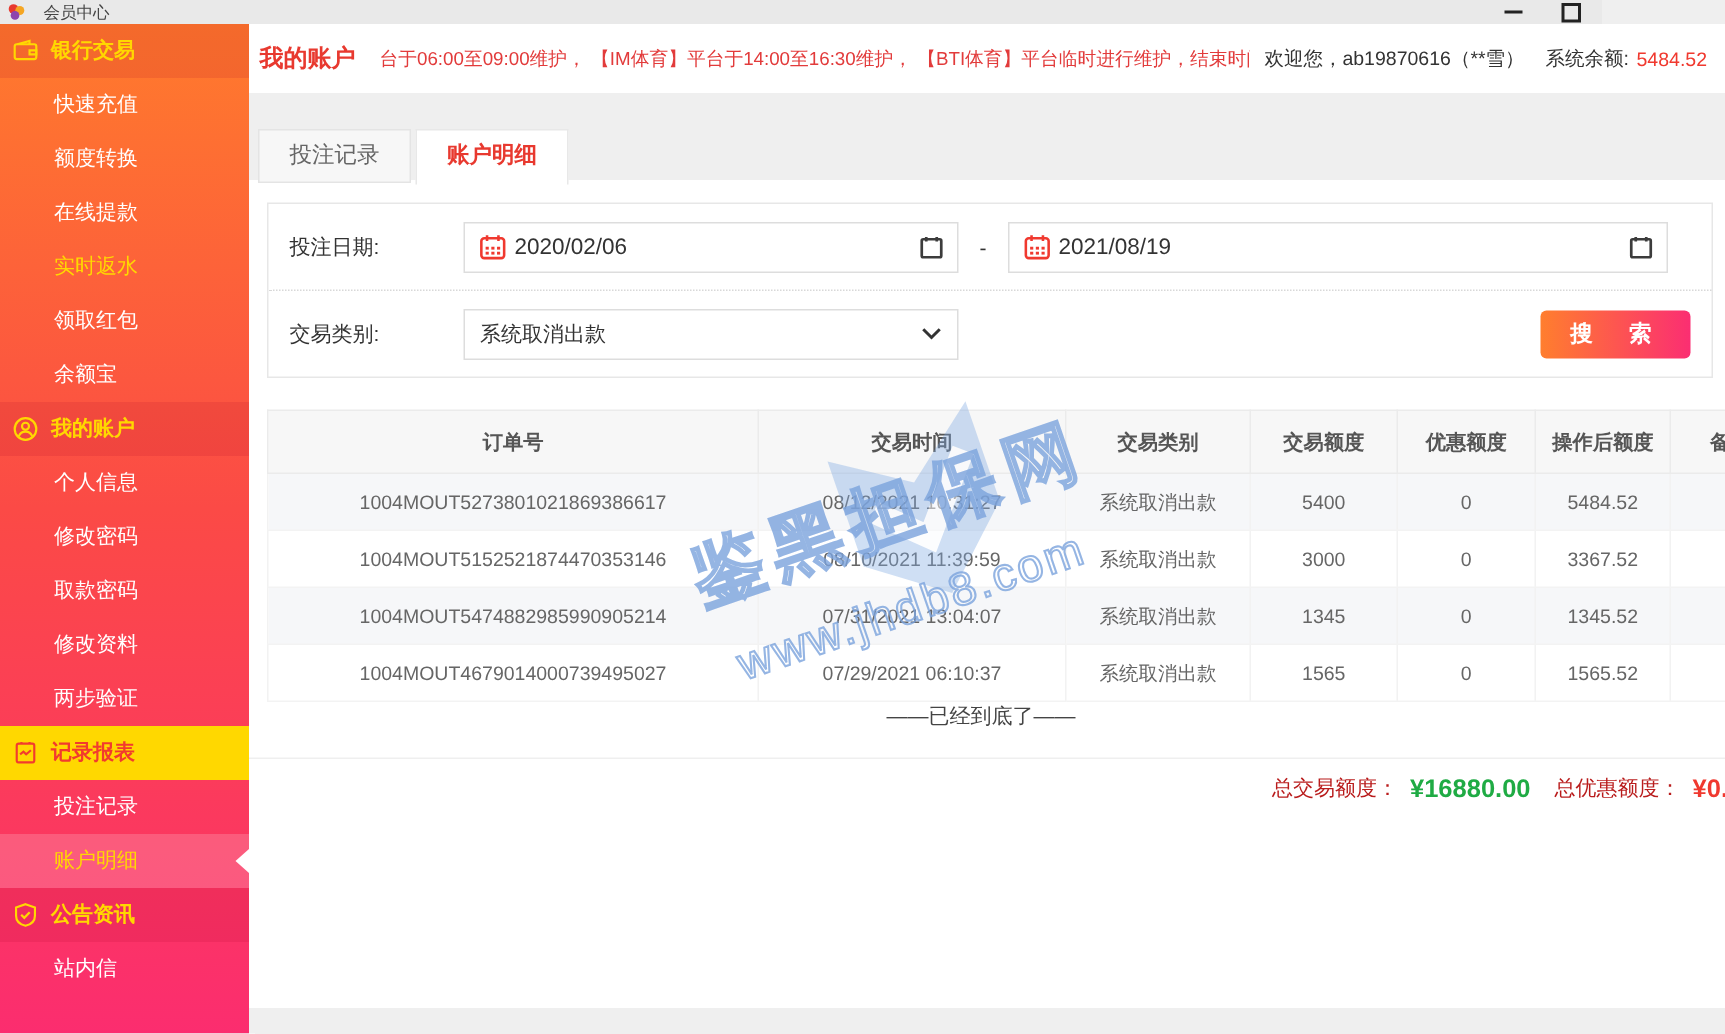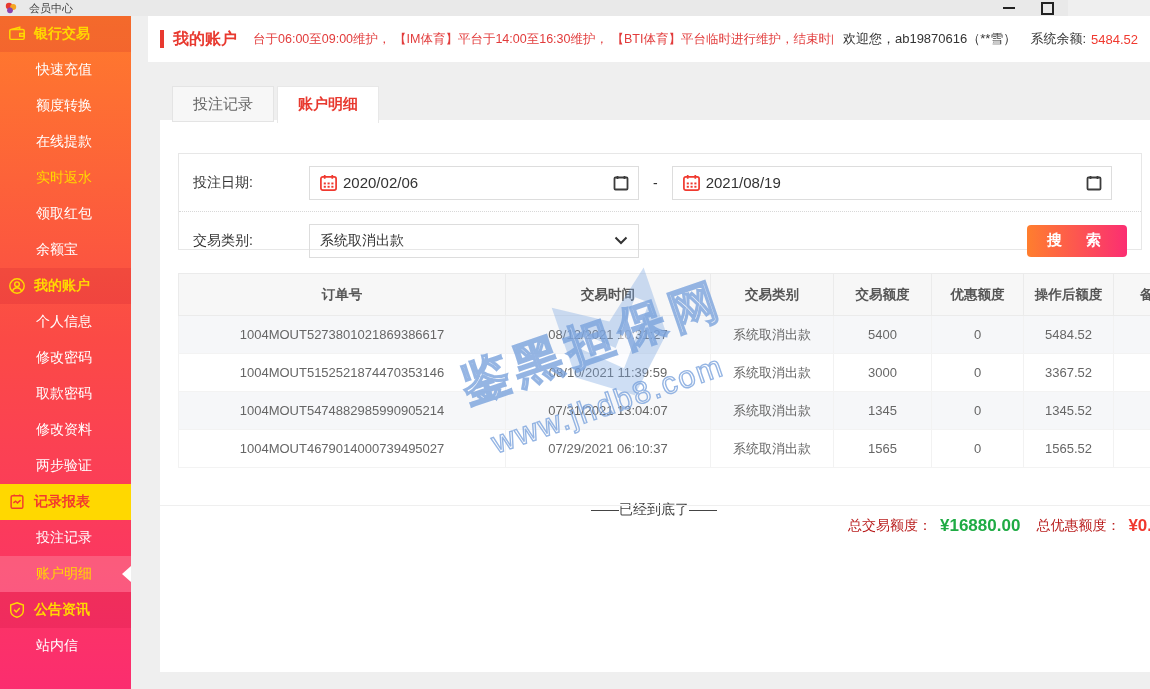--- a/index.html
+++ b/index.html
@@ -11,21 +11,21 @@
   
   .titlebar{position:absolute;left:0;top:0;width:1068px;height:16px;background:#e9e9e9;
     display:flex;align-items:center;z-index:20;}
   .titlebar .logo{margin-left:5px;width:12px;height:12px;}
   .titlebar .win-title{margin-left:12px;font-size:11px;color:#444;}
   .titlebar .spacer{flex:1;}
   .win-btn{width:30px;height:16px;display:flex;align-items:center;justify-content:center;cursor:default;}
   .min-glyph{display:block;width:12px;border-top:2px solid #222;}
   .max-glyph{display:block;width:9px;height:9px;border:2px solid #222;}
   
-  .sidebar{position:absolute;left:0;top:16px;bottom:0;width:131px;
+  .sidebar{position:absolute;left:0;top:16px;bottom:0;width:166px;
     background:linear-gradient(180deg,#ff7b2c 0%,#fb4a46 48%,#fb2d6f 100%);z-index:10;}
   .side-row{height:36px;display:flex;align-items:center;position:relative;cursor:pointer;}
   .side-section{color:#ffd800;font-size:14px;font-weight:bold;padding-left:8px;
     background:rgba(180,10,40,0.14);}
   .side-section .sicon{width:18px;height:18px;margin-right:8px;flex:0 0 18px;}
   .side-item{color:#ffffff;font-size:14px;padding-left:36px;}
   .side-item.yellow{color:#ffd800;font-family:Liberation Serif, serif;}
   .side-item.active-sub{background:rgba(255,255,255,0.18);color:#ffd800;}
   .side-item.active-sub .notch{position:absolute;right:0;top:50%;margin-top:-8px;width:0;height:0;
     border-top:8px solid transparent;border-bottom:8px solid transparent;border-right:9px solid #ffffff;}
@@ -41,22 +41,22 @@
   .balance-value{font-size:13px;color:#f0392f;white-space:nowrap;margin-left:5px;}
   
   .main{position:absolute;left:148px;top:62px;right:0;bottom:0;background:#efefef;}
   .tabs{position:absolute;left:24px;top:24px;display:flex;z-index:3;}
   .tab{width:100px;height:34px;line-height:34px;text-align:center;font-size:15px;cursor:pointer;}
   .tab-inactive{background:#f7f7f7;border:1px solid #e4e4e4;color:#666;}
   .tab-active{background:#fff;border:1px solid #e8e8e8;border-bottom:none;color:#e8392f;
     font-weight:bold;height:36px;margin-left:3px;}
   .panel{position:absolute;left:12px;right:0;top:58px;bottom:17px;background:#fff;z-index:2;}
   
-  .filter-box{position:absolute;left:18px;right:8px;top:15px;height:97px;
-    border:1px solid #e7e7e7;box-sizing:border-box;margin-top:18px;}
+  .filter-box{position:absolute;left:18px;right:8px;top:15px;height:117px;
+    border:1px solid #e7e7e7;box-sizing:border-box;}
   .filter-row{height:57px;display:flex;align-items:center;padding-left:14px;}
   .filter-row.first{border-bottom:1px dotted #d8d8d8;}
   .f-label{width:116px;font-size:14px;color:#333;flex:0 0 116px;}
   .date-input{height:34px;border:1px solid #ddd;display:flex;align-items:center;
     padding:0 9px;box-sizing:border-box;background:#fff;cursor:text;}
   .date-input.from{width:330px;}
   .date-input.to{width:440px;}
   .date-text{font-size:15px;color:#333;margin-left:5px;}
   .d-spacer{flex:1;}
   .dash{margin:0 14px;color:#333;font-size:14px;}
@@ -70,21 +70,21 @@
   
   .table-wrap{position:absolute;left:18px;top:153px;width:1015px;}
   table.data{border-collapse:collapse;width:1015px;table-layout:fixed;font-size:13px;}
   table.data th{height:39px;background:#f7f7f7;color:#555;font-weight:bold;font-size:13.5px;
     border:1px solid #ebebeb;text-align:center;}
   table.data td{height:35px;color:#666;text-align:center;border-left:1px solid #f2f2f2;
     border-right:1px solid #f2f2f2;border-bottom:1px solid #f3f3f3;overflow:hidden;white-space:nowrap;}
   table.data tr.odd td{background:#f6f7f9;}
   table.data tr.even td{background:#ffffff;}
   .end-text{position:absolute;left:18px;right:20px;top:349px;text-align:center;
-    font-size:14px;color:#444;margin-top:32px;}
+    font-size:14px;color:#444;}
   .panel-divider{position:absolute;left:0;right:0;top:385px;border-top:1px solid #efefef;}
   .totals{position:absolute;left:688px;top:396px;white-space:nowrap;display:flex;align-items:center;}
   .t-label{font-size:14px;color:#b91c1c;}
   .t-green{font-size:17px;font-weight:bold;color:#1fab44;margin:0 6px 0 8px;}
   .t-red{font-size:17px;font-weight:bold;color:#f0392f;margin-left:8px;}
   .t-gap{margin-left:10px;}
   
   .watermark{position:absolute;left:455px;top:255px;width:350px;height:210px;z-index:6;
     pointer-events:none;transform:rotate(-19deg);}
 </style>

